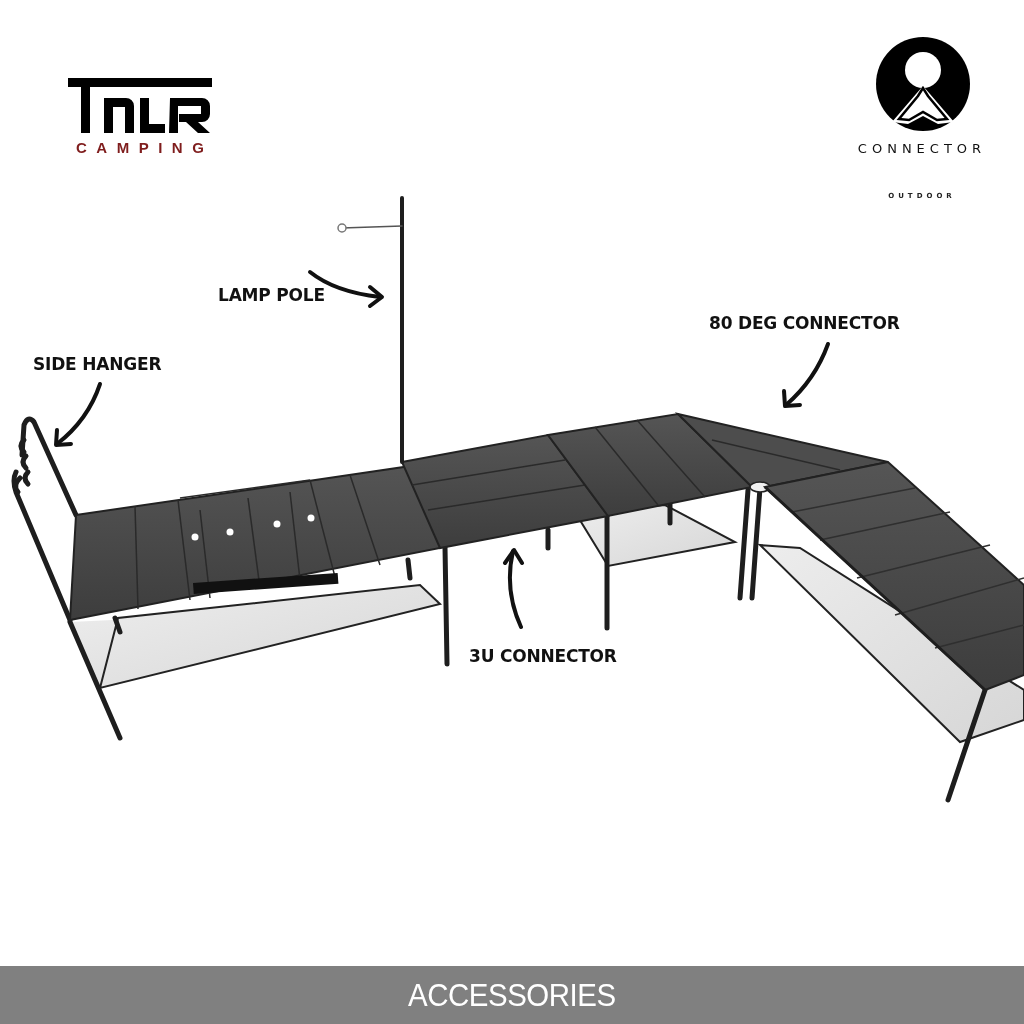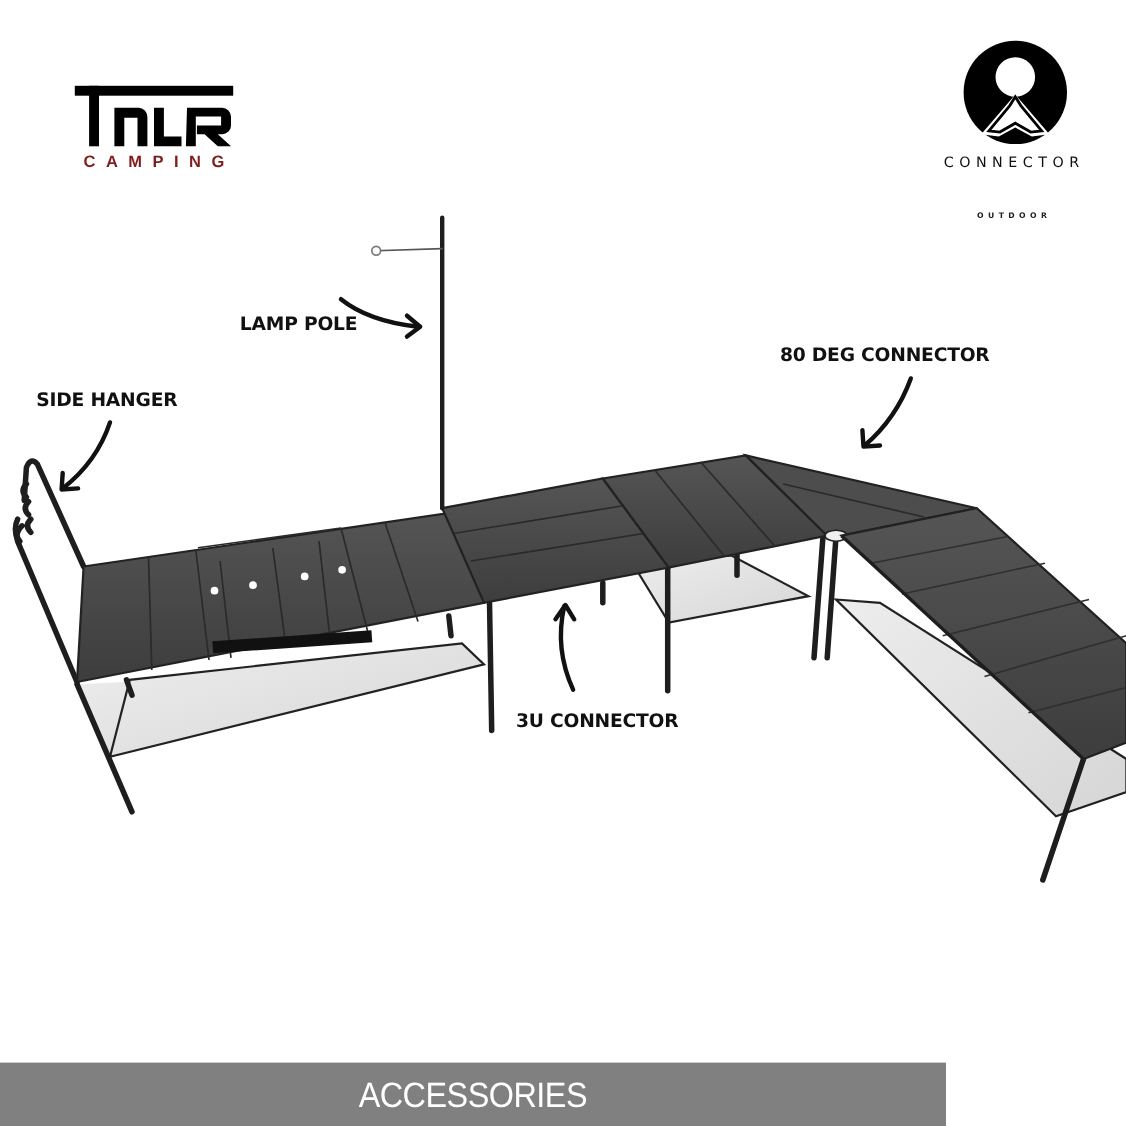--- a/index.html
+++ b/index.html
@@ -28,21 +28,21 @@
     .label {
       position: absolute; font-family: "DejaVu Sans", sans-serif; font-weight: bold;
       font-size: 17px; color: #111; white-space: nowrap; letter-spacing: -0.2px;
     }
     .lbl-lamp { left: 218px; top: 245px; margin-top: 40px; }
     .lbl-side { left: 33px; top: 354px; }
     .lbl-90 { left: 709px; top: 313px; }
     .lbl-3u { left: 469px; top: 646px; }
 
     .footer {
-      position: absolute; left: 0; top: 966px; width: 860px; height: 58px;
+      position: absolute; left: 0; top: 966px; width: 1024px; height: 58px;
       background: #808080; display: flex; align-items: center; justify-content: center;
     }
     .footer-text {
       font-family: "Liberation Sans", sans-serif; font-size: 32px; color: #ffffff;
       letter-spacing: -0.5px; transform: scaleX(0.92);
     }
   </style>
 </head>
 <body>
 

